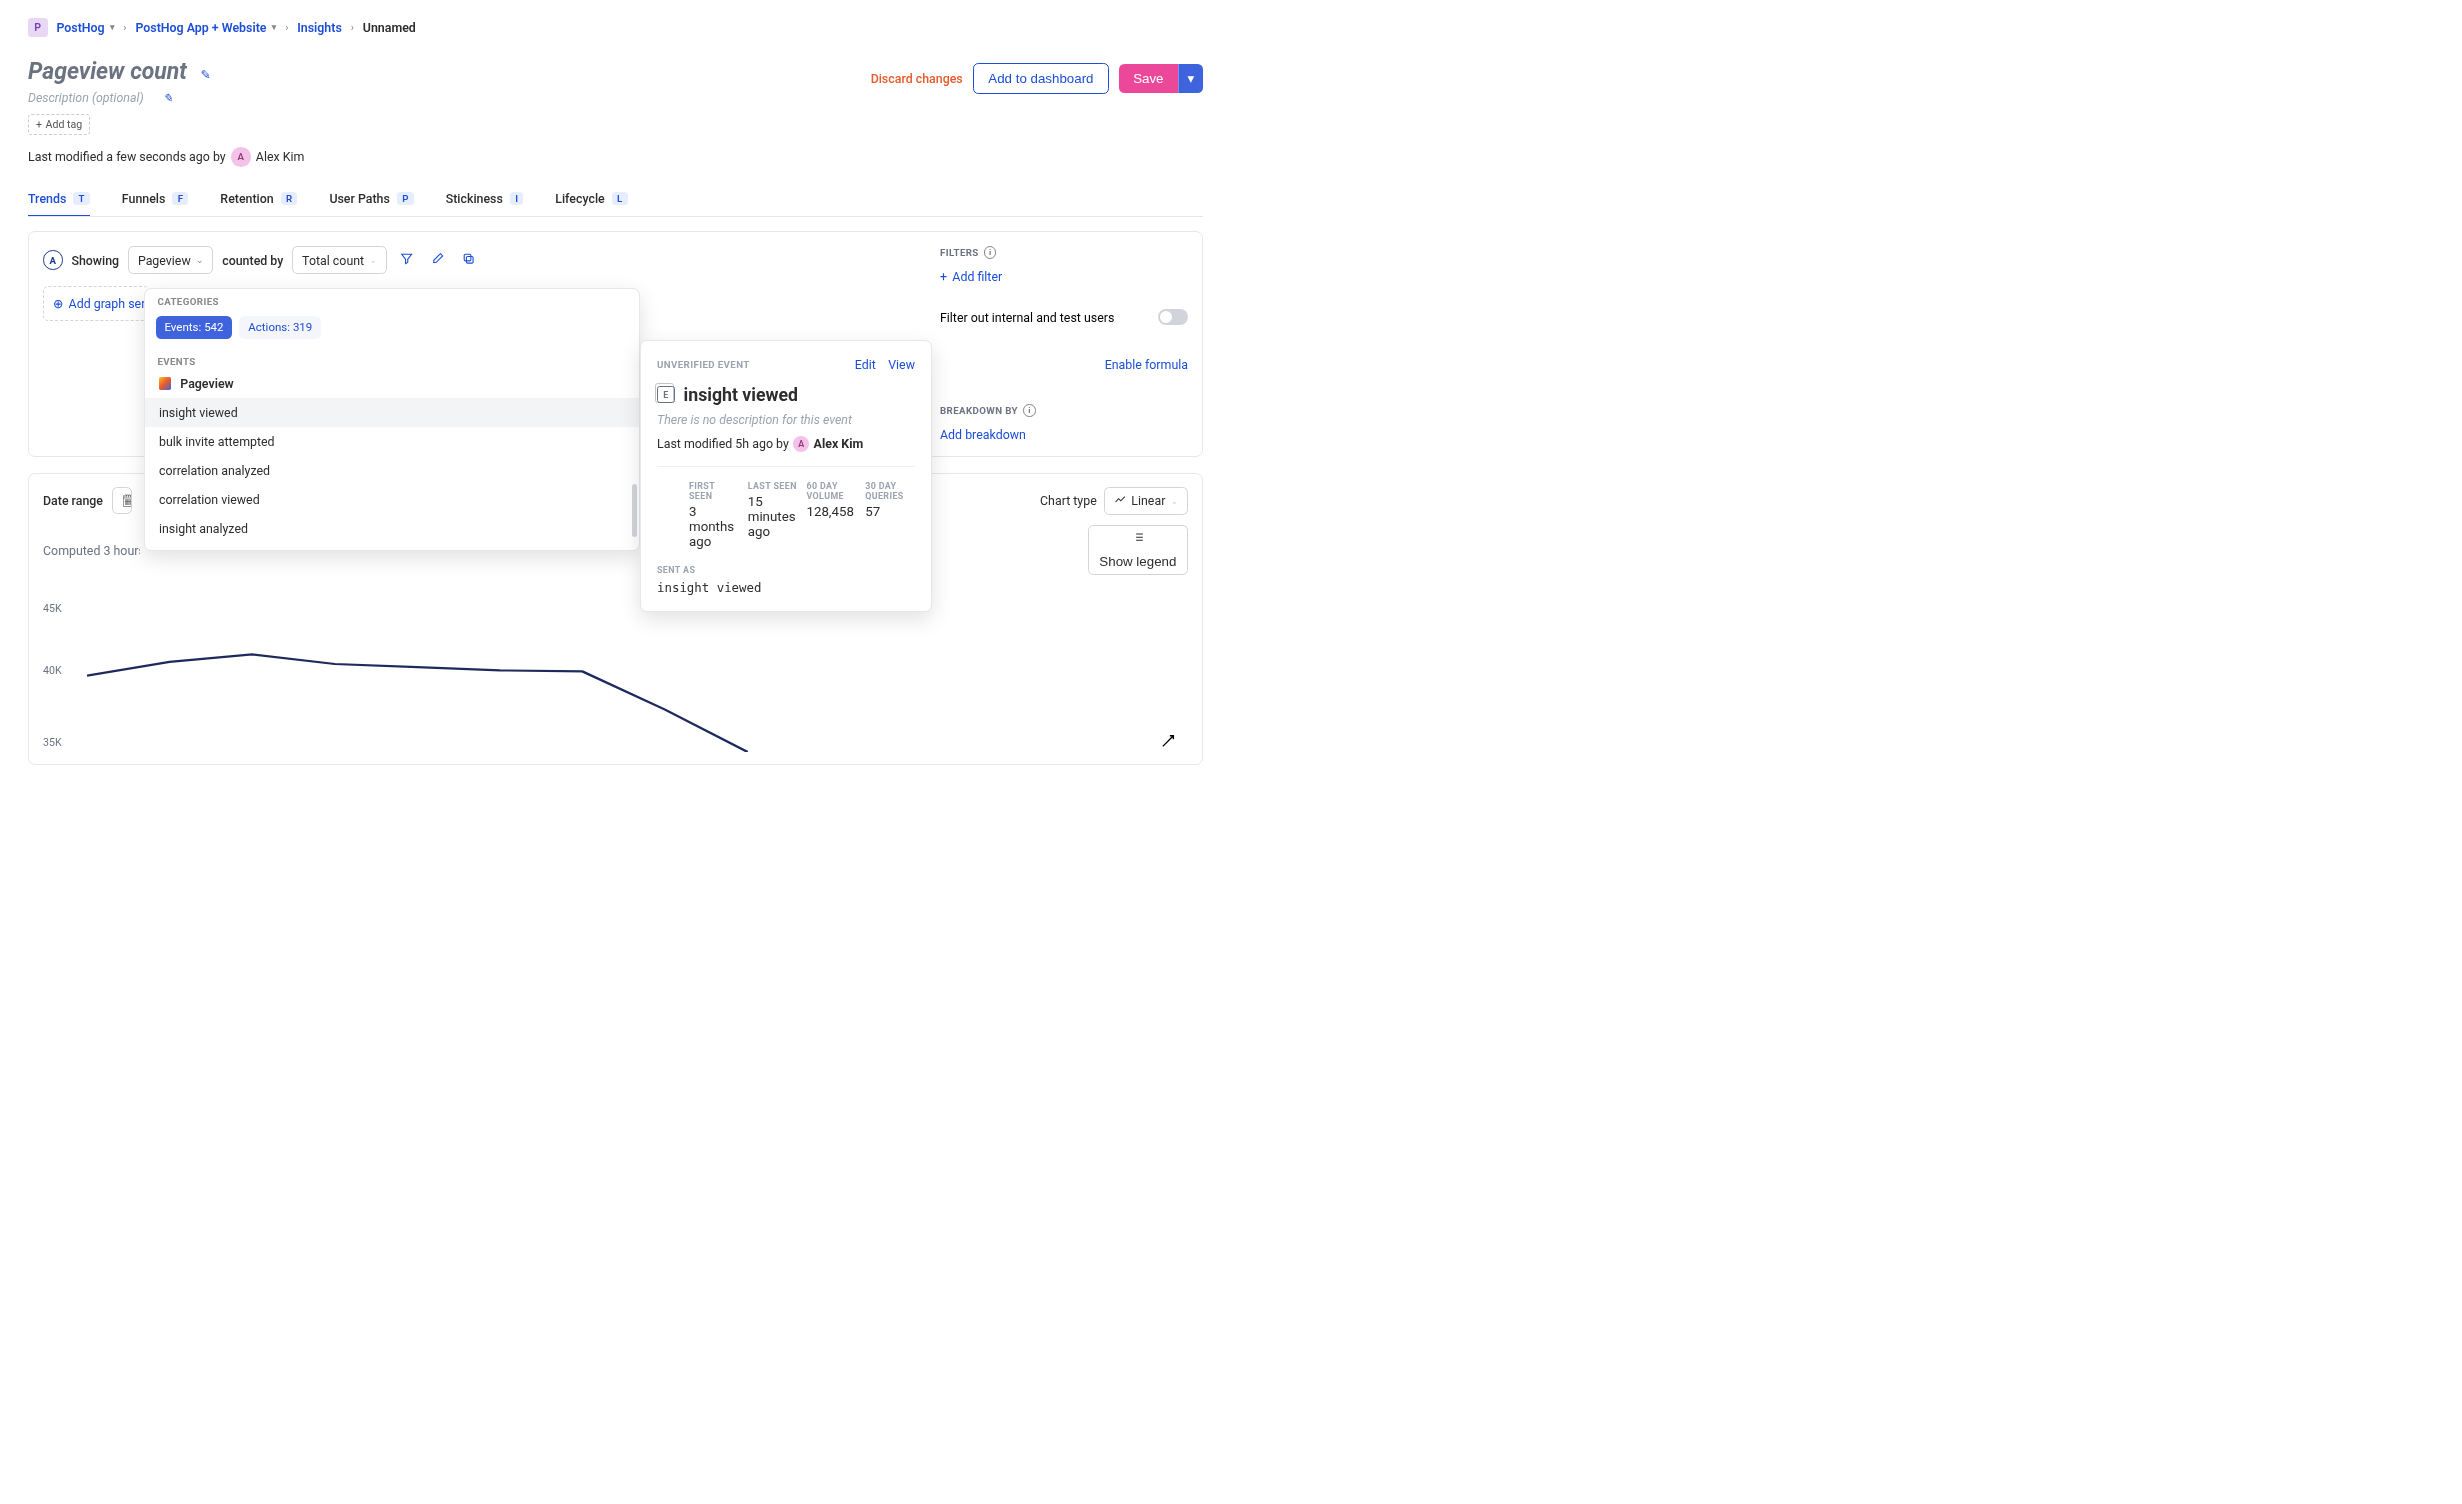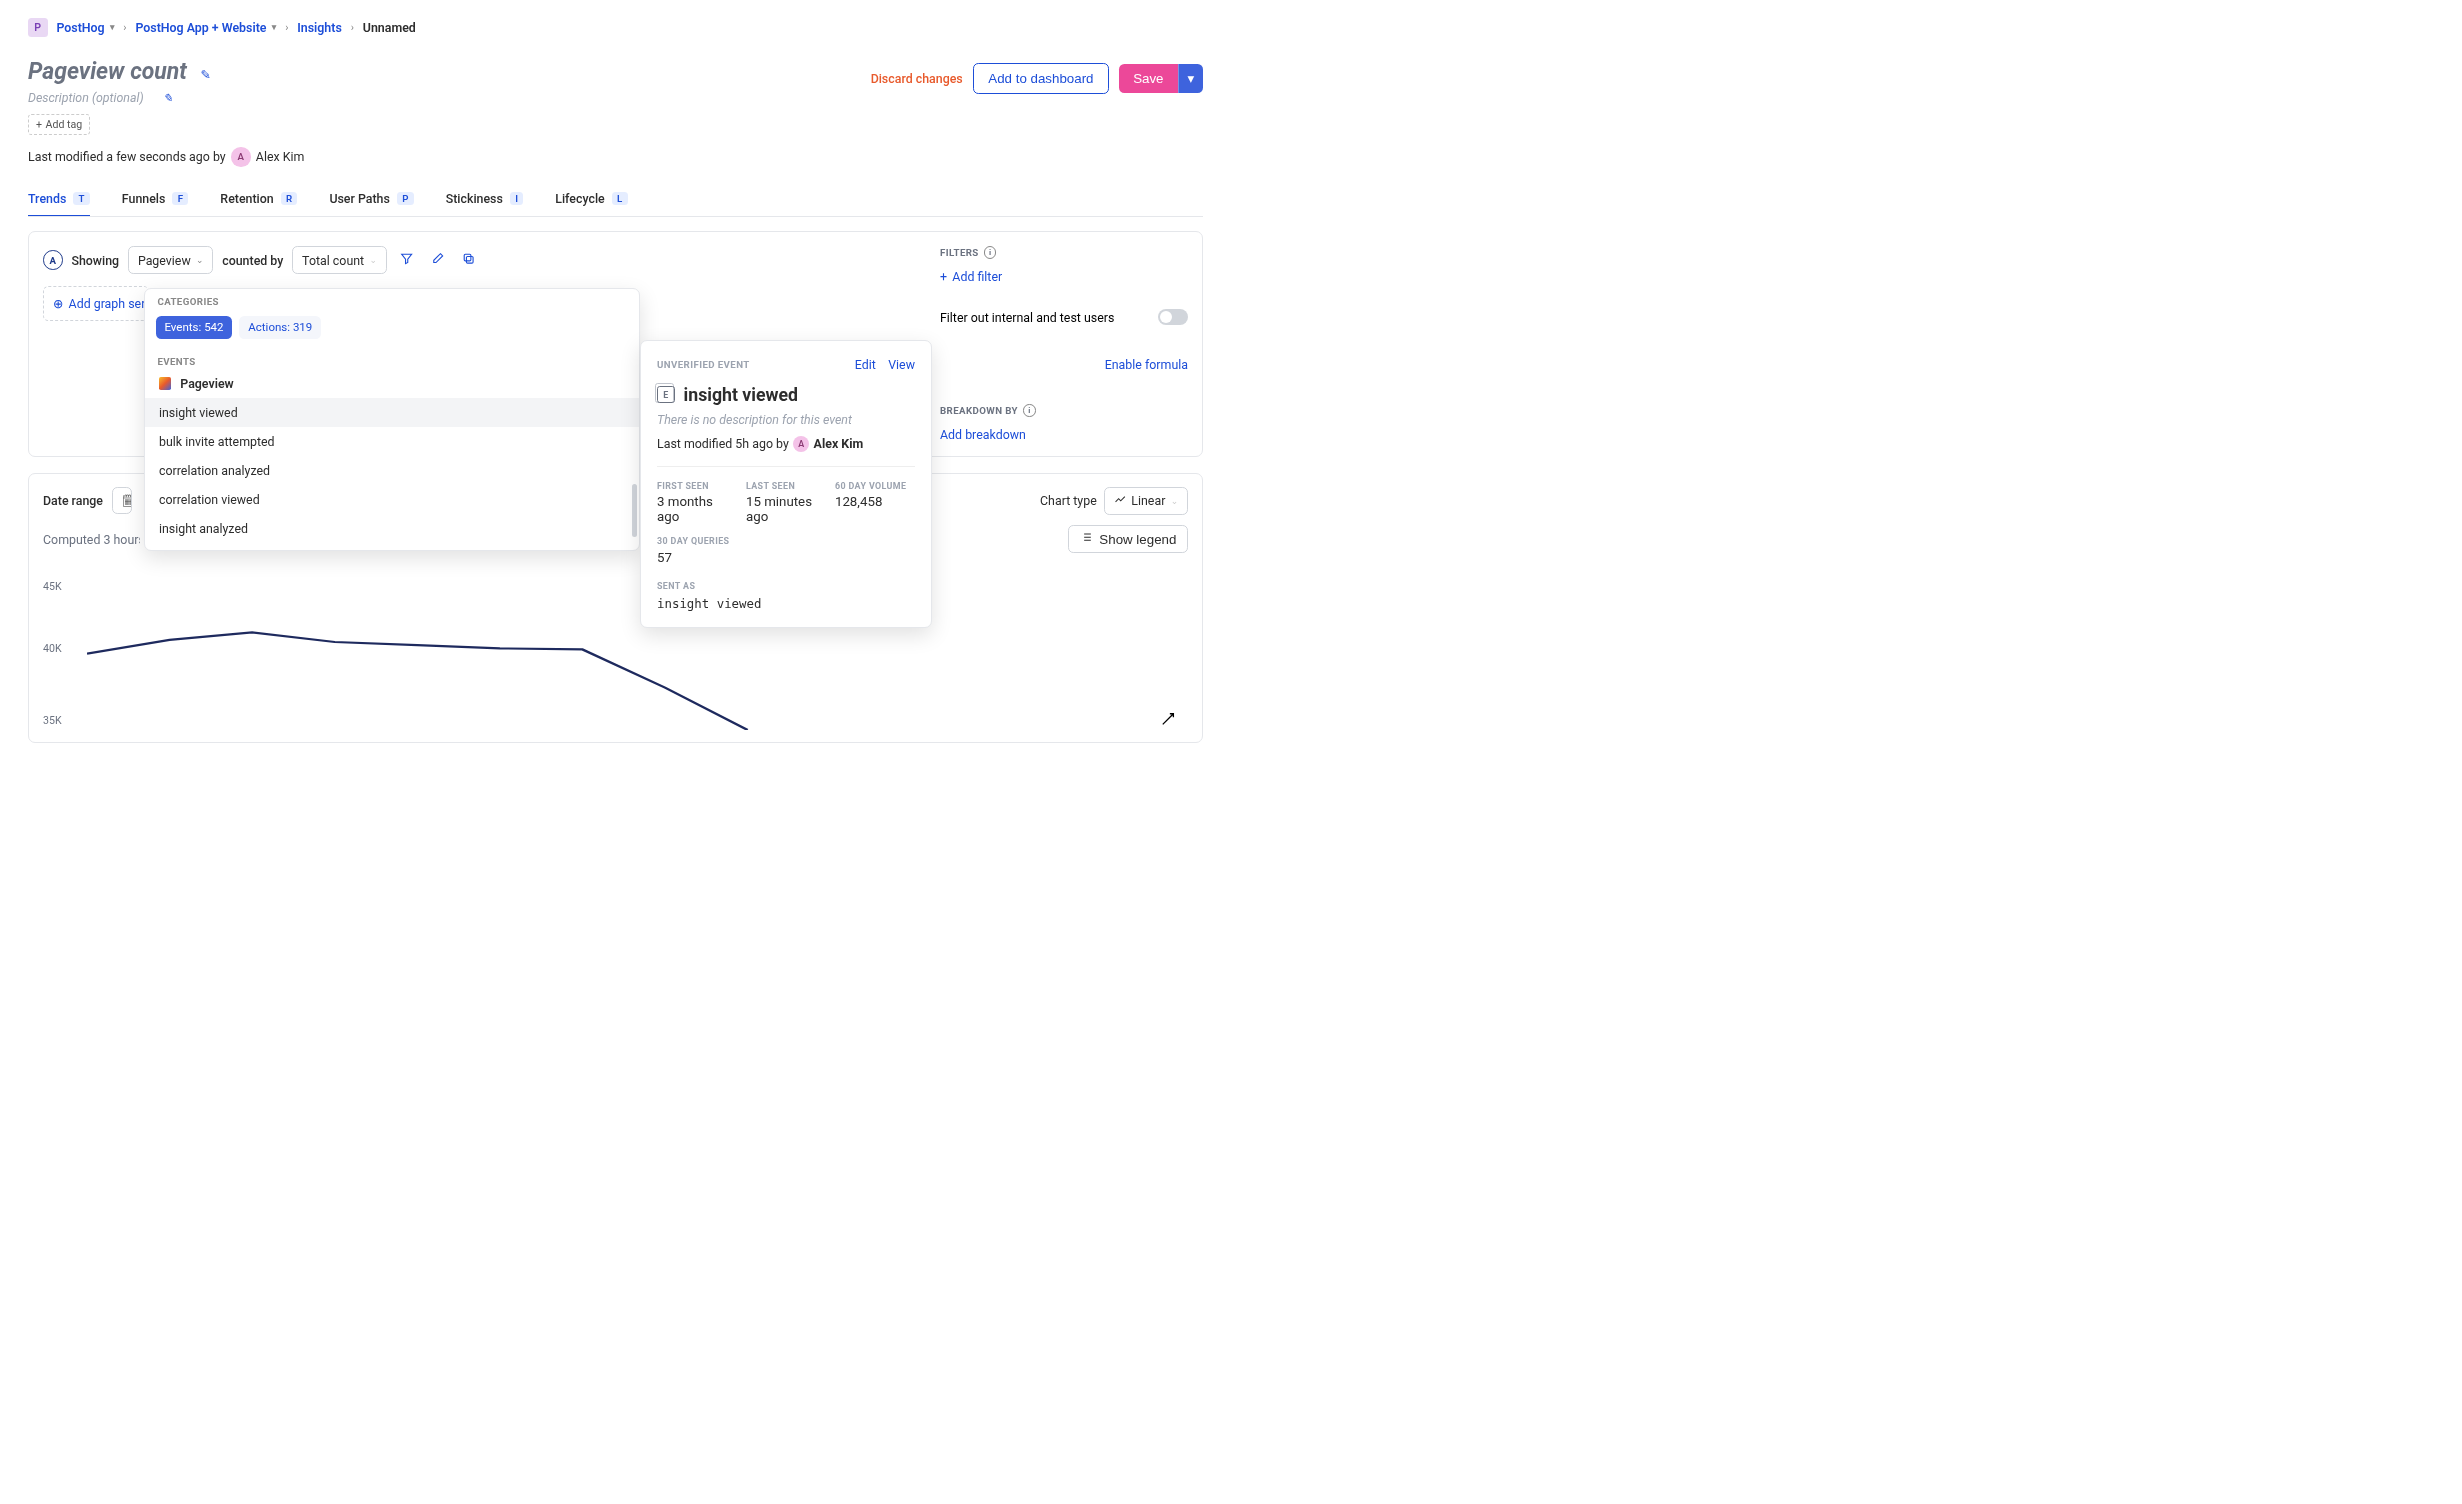--- a/index.html
+++ b/index.html
@@ -83,33 +83,33 @@
 .unverified { font-size: 9.7px; font-weight: 700; letter-spacing: 0.4px; color: #9ca3af; }
 .detail-links { display: flex; gap: 12.4px; }
 .detail-links span { color: #1d4ed8; cursor: pointer; font-size: 12.4px; }
 .event-title { display: flex; align-items: center; gap: 8.9px; margin-top: 12.4px; }
 .event-title-icon { width: 17.7px; height: 17.7px; border: 1.3px solid #6b7280; border-radius: 2.7px; display: flex; align-items: center; justify-content: center; font-size: 8.9px; font-weight: 700; color: #6b7280; position: relative; }
 .event-title-icon::before { content:''; position: absolute; left: -3.5px; top: -3.5px; width: 17.7px; height: 17.7px; border: 1.3px solid #c0c4cc; border-radius: 2.7px; z-index: -1; }
 .event-title h2 { font-size: 17.7px; font-weight: 700; }
 .event-desc { font-style: italic; color: #9ca3af; margin-top: 7px; font-size: 12.4px; }
 .event-mod { margin-top: 8.9px; font-size: 12.4px; display: flex; align-items: center; gap: 4.4px; }
 .divider { border-top: 0.9px solid #eee; margin: 14px 0; }
-.stats-grid { display: grid; grid-template-columns: 1fr 1fr 1fr; gap: 12.4px 8.9px; }
+.stats-grid { display: grid; grid-template-columns: 1fr 1fr 1fr 1fr; gap: 12.4px 8.9px; margin-left: 32px; }
 .stat-label { font-size: 8.9px; font-weight: 700; letter-spacing: 0.4px; color: #9ca3af; }
 .stat-val { font-size: 13.3px; margin-top: 3.5px; }
 .sent-as { margin-top: 16px; }
 .sent-as-val { font-family: ui-monospace, Menlo, monospace; margin-top: 5.3px; font-size: 12.4px; }
 
 
 .chart-card { border: 0.9px solid #e5e7eb; border-radius: 7px; margin-top: 16px; padding: 12.4px 14px; }
 .chart-top { display: flex; justify-content: space-between; align-items: center; }
 .dr-label { font-weight: 500; }
 .chart-type { display: flex; align-items: center; gap: 7px; }
 .computed { color: #6b7280; margin-top: 10.6px; font-size: 12.4px; display: flex; justify-content: space-between; align-items: center; }
-.legend-btn { border: 0.9px solid #d1d5db; border-radius: 5.3px; padding: 5.3px 10.6px; display: flex; align-items: center; gap: 7px; cursor: pointer; color: #2d2d2d; background: #fff; }
+.legend-btn { border: 0.9px solid #d1d5db; border-radius: 5.3px; padding: 5.3px 10.6px; display: flex; align-items: center; gap: 7px; cursor: pointer; color: #2d2d2d; background: #fff; flex-direction: column; }
 .chart-plot { position: relative; height: 159px; margin-top: 17.7px; }
 .y-tick { position: absolute; left: 0; font-size: 10.6px; color: #6b7280; }
 .plot-area { position: absolute; left: 44px; right: 0; top: 0; bottom: 0; }
 svg.line { width: 100%; height: 100%; }
 </style>
 </head>
 <body>
 
 <div class="page">
 

